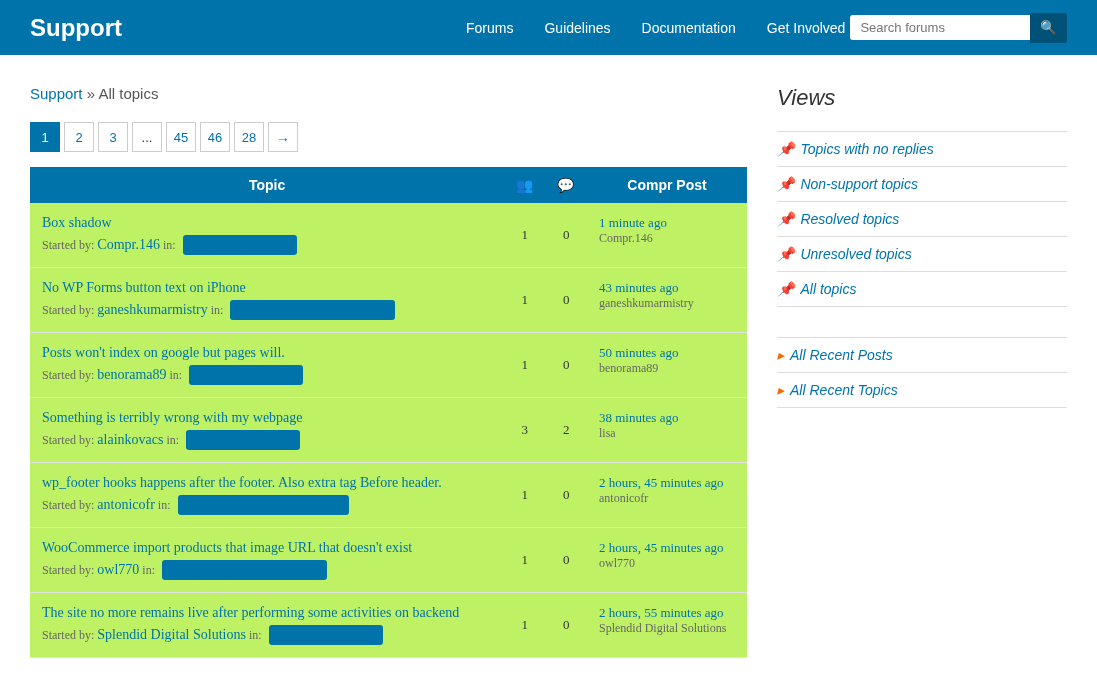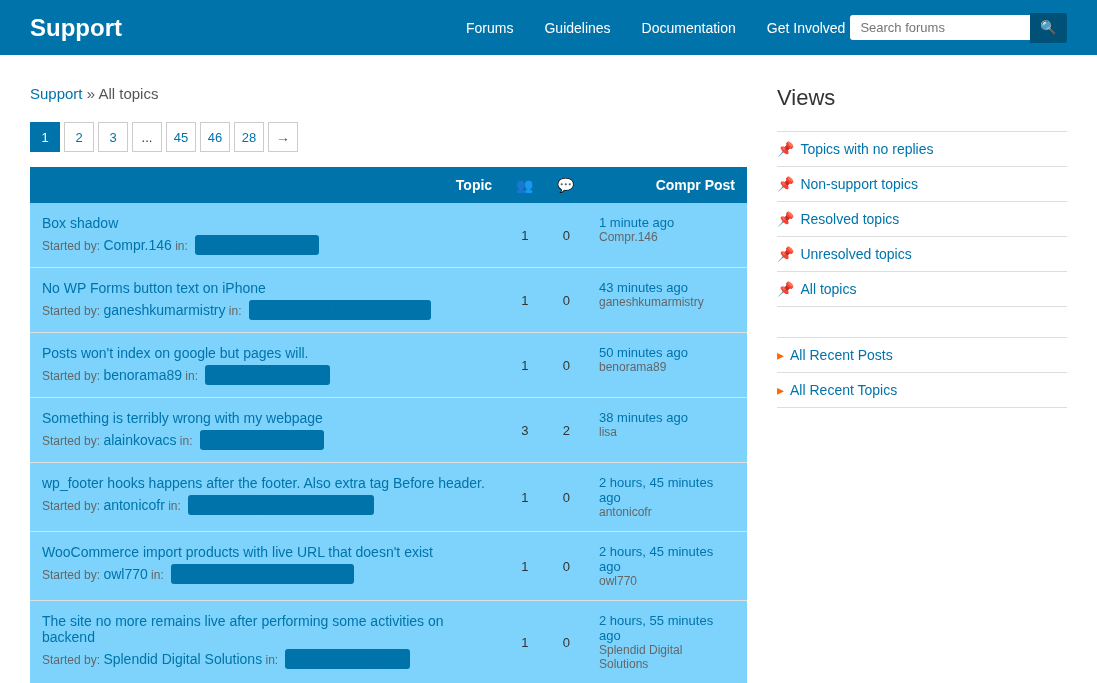--- a/index.html
+++ b/index.html
@@ -112,28 +112,29 @@
     .topics-table {
       width: 100%;
       border-collapse: collapse;
     }
     .topics-table thead tr {
       background: #0073aa;
       color: #fff;
     }
     .topics-table thead th {
       padding: 10px 12px;
-      text-align: right;
+      text-align: center;
       font-size: 14px;
       font-weight: bold;
     }
     .topics-table thead th.center { text-align: center; }
     .topics-table tbody tr {
       border-bottom: 1px solid #e0e0e0;
-      background: #7dd3fc;
+      background: #bef264;
+      font-family: Liberation Serif, serif;
     }
     .topics-table tbody td {
       padding: 12px 12px;
       vertical-align: top;
       font-size: 13px;
     }
     .topics-table tbody td.center { text-align: center; vertical-align: middle; }
     .topic-title a {
       color: #0073aa;
       text-decoration: none;
@@ -170,20 +171,21 @@
     
     .col-voices { width: 40px; }
     .col-posts { width: 40px; }
     .col-last { width: 160px; }
 
     
     #sidebar {
       width: 290px;
       flex-shrink: 0;
       padding-top: 0;
+      font-style: italic;
     }
 
     .sidebar-section {
       margin-bottom: 30px;
     }
     .sidebar-section h3 {
       font-size: 22px;
       font-weight: normal;
       color: #333;
       margin-bottom: 15px;
@@ -328,21 +330,21 @@
       </td>
       <td class="center">1</td>
       <td class="center">0</td>
       <td>
         <div><a href="#" class="last-post-time">2 hours, 45 minutes ago</a></div>
         <div class="last-post-author">antonicofr</div>
       </td>
     </tr>
           <tr>
       <td class="topic-title">
-        <div><a href="#">WooCommerce import products with live URL that doesn't exist</a></div>
+        <div><a href="#">WooCommerce import products that image URL that doesn't exist</a></div>
         <div class="topic-meta">
           Started by: <a href="#">owl770</a> in:
           <a class="topic-tag" href="#">Everything else WordPress</a>
         </div>
       </td>
       <td class="center">1</td>
       <td class="center">0</td>
       <td>
         <div><a href="#" class="last-post-time">2 hours, 45 minutes ago</a></div>
         <div class="last-post-author">owl770</div>

